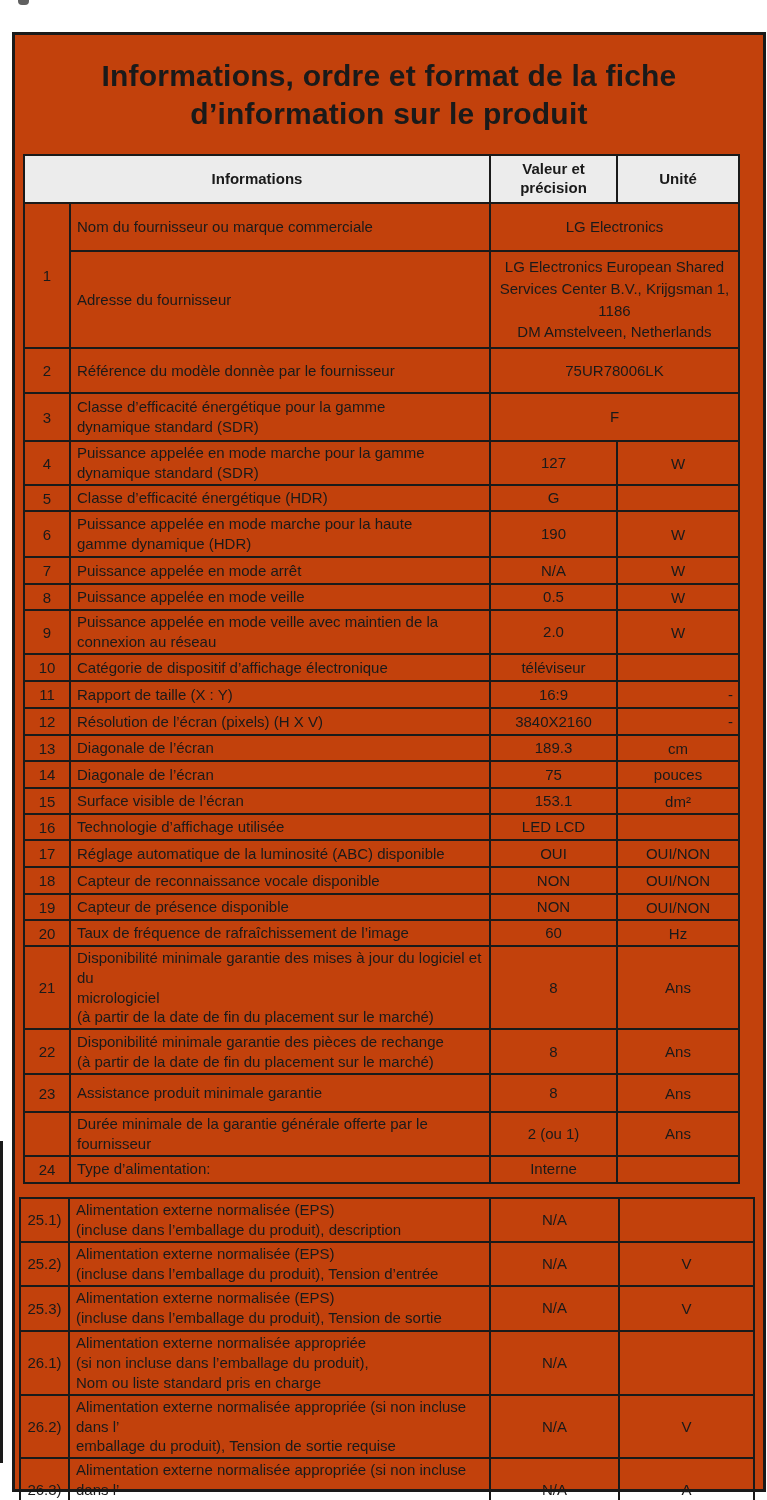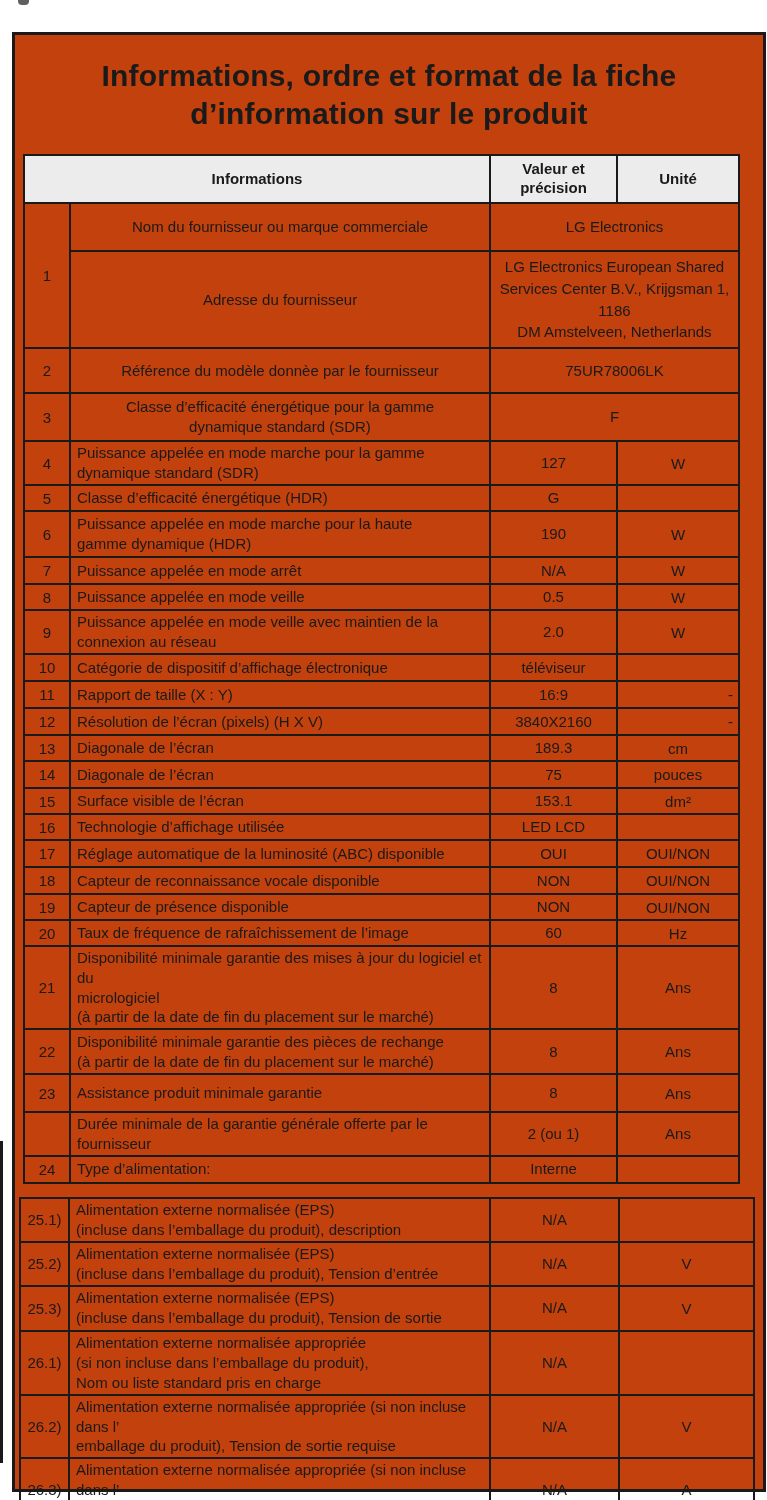--- a/index.html
+++ b/index.html
@@ -31,21 +31,21 @@
   #t2{margin:13px 0 0 4px;width:734px;}
   th,td{border:2px solid var(--border);font-size:15px;vertical-align:middle;overflow:hidden;}
   thead th{
     background:var(--header-bg);font-weight:bold;text-align:center;
     line-height:1.25;padding:2px;
   }
   td.num{text-align:center;padding:1px 2px;}
   td.label{
     text-align:left;padding:1px 6px 1px 6px;white-space:pre-line;line-height:1.32;
   }
-  td.label.center{text-align:center;}
+  td.label.center{}
   td.val{text-align:center;white-space:pre-line;line-height:1.45;padding:1px 4px;}
   td.unit{text-align:center;padding:1px 4px;}
   td.unit.dash{text-align:right;padding-right:5px;}
   .edge{position:absolute;width:3px;background:var(--border);}
   .edge-l{left:0;top:1141px;height:322px;}
   .edge-r{left:763px;top:1141px;height:330px;}
 </style>
 </head>
 <body>
 

